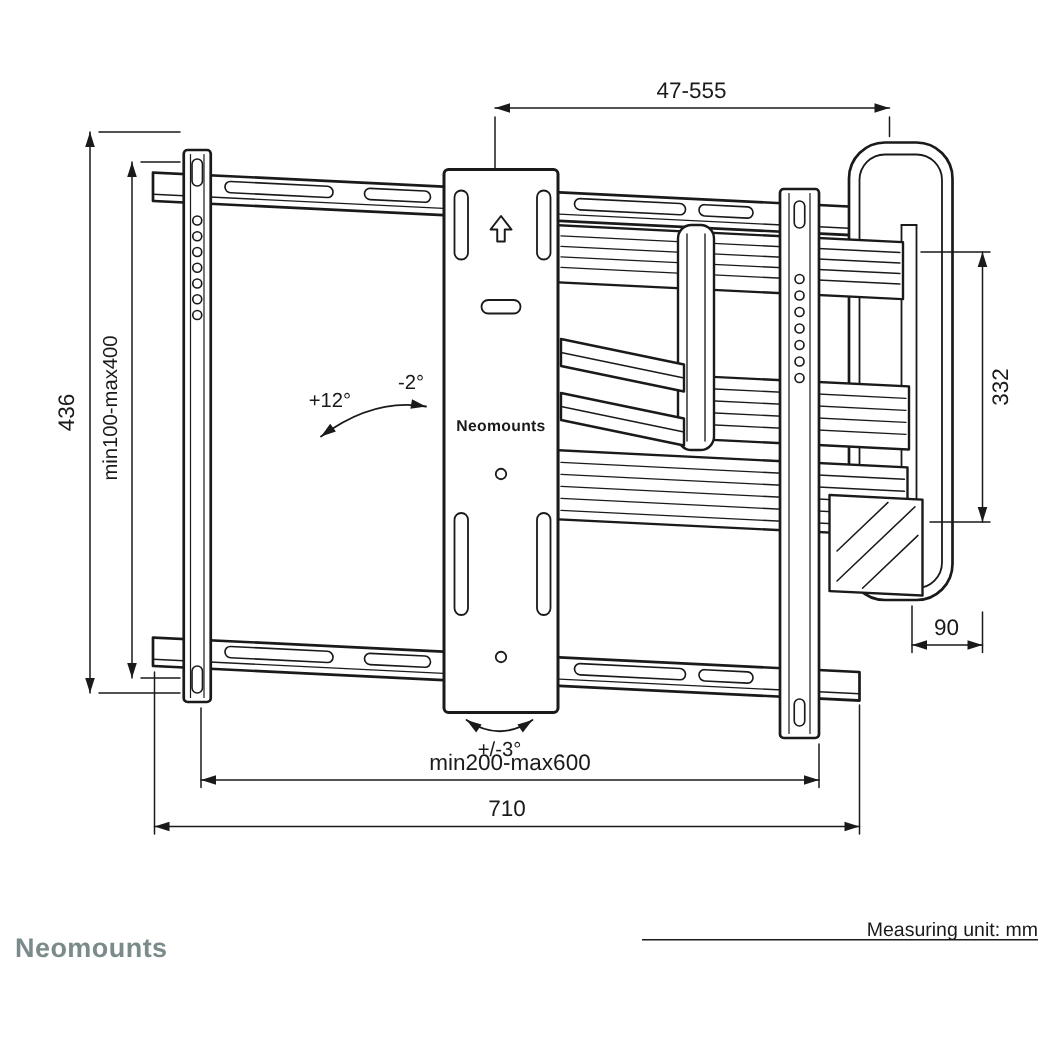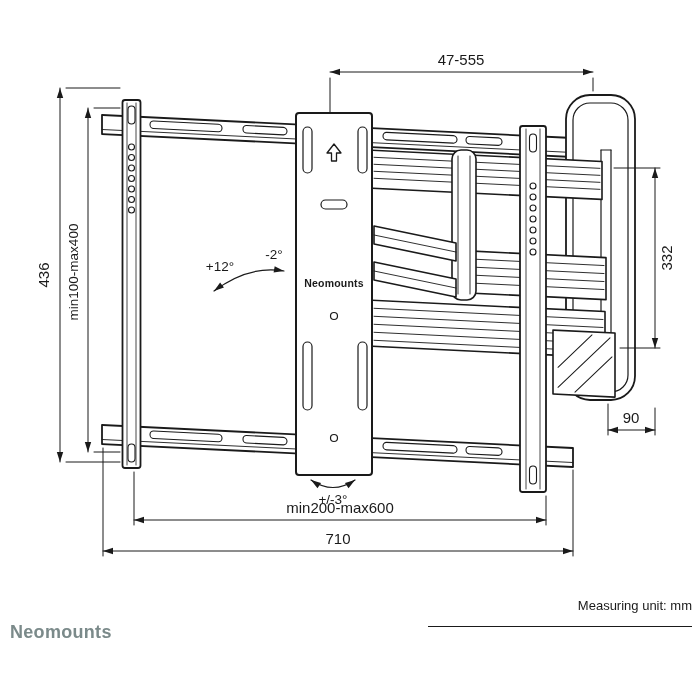--- a/index.html
+++ b/index.html
@@ -13,21 +13,21 @@
   .plate-brand { font-size: 10.5px; font-weight: bold; letter-spacing: 0.2px; }
   .footer-brand {
     position: absolute; left: 10px; top: 622px;
     font-size: 18px; font-weight: bold; color: #7b8a8a; letter-spacing: 0.3px;
   }
   .footer-rule {
     position: absolute; left: 428px; right: 8px; top: 626px;
     border-top: 1.5px solid #1a1a1a; height: 0;
   }
   .footer-unit {
-    position: absolute; right: 8px; top: 598px;
+    position: absolute; right: 8px; top: 612px;
     font-size: 13px; color: #1a1a1a;
   }
 </style>
 </head>
 <body>
 
 <div class="stage">
 
 <svg width="700" height="615" viewBox="0 0 700 615" fill="none" stroke-linecap="round" stroke-linejoin="round">
   <defs>

